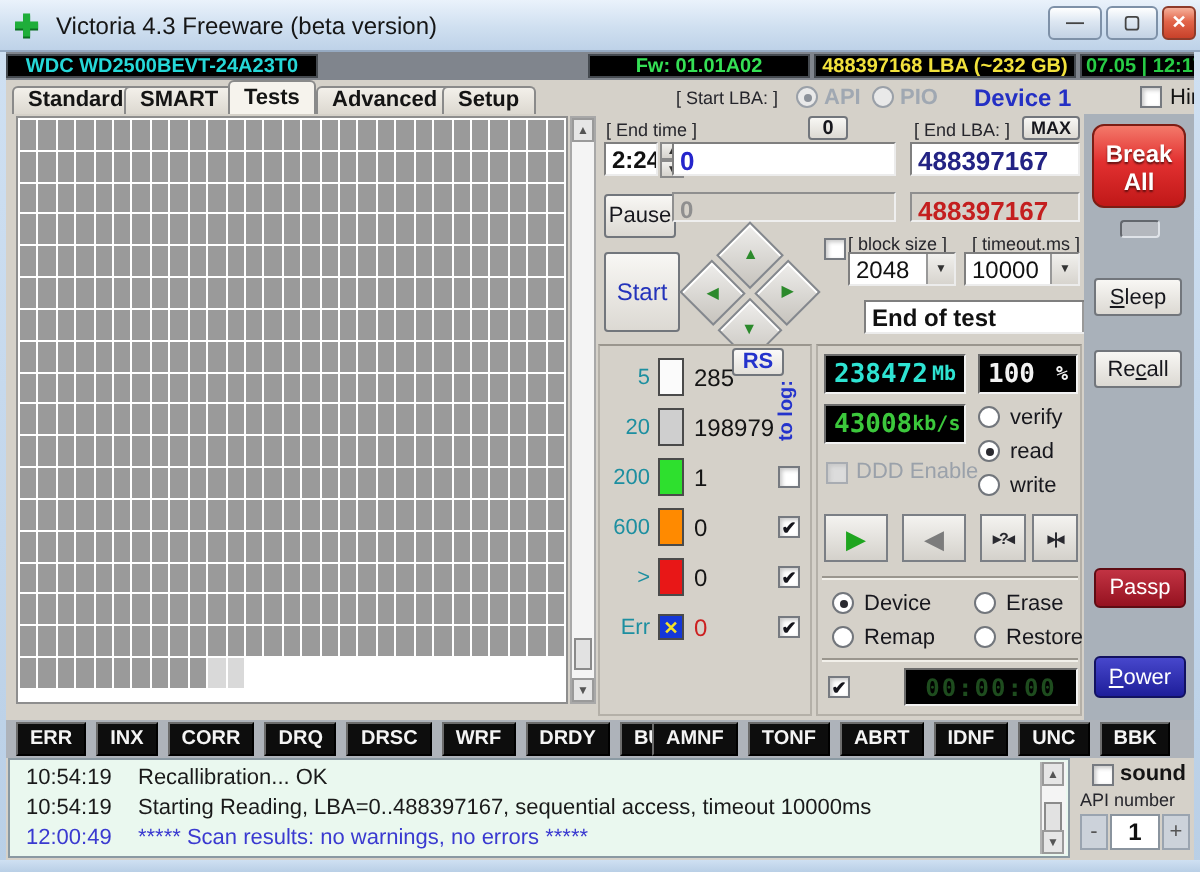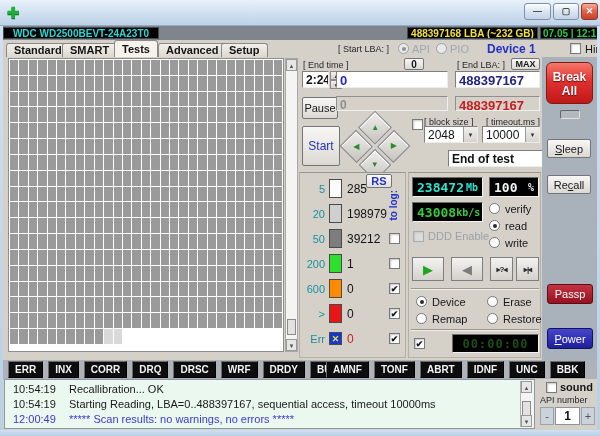--- a/index.html
+++ b/index.html
@@ -43,21 +43,21 @@
          border-bottom:none; border-radius:3px 3px 0 0; line-height:13px; }
   .tab.active { top:40px; height:17px; background:#f6f3ed; line-height:16px; z-index:2; }
   #tab-standard { left:6px; } #tab-smart { left:62px; } #tab-tests { left:114px; }
   #tab-advanced { left:158px; } #tab-setup { left:221px; }
   .radio { position:absolute; width:11px; height:11px; border-radius:50%; background:#fff;
            border:1px solid #72767c; }
   .radio.sel::after { content:""; position:absolute; left:3px; top:3px; width:4px; height:4px;
            border-radius:50%; background:#2a2a30; }
   .radio.gray { border-color:#9aa0a8; background:#e9e9e9; }
   .radio.gray.sel::after { background:#8c929a; }
-  .glabel { position:absolute; font-size:11px; color:#a0a8b2; font-weight:normal; }
+  .glabel { position:absolute; font-size:11px; color:#a0a8b2; font-weight:bold; }
   #lbl-device { position:absolute; left:487px; top:42px; font-size:12px; font-weight:bold; color:#2430c4; }
   #lbl-hints { position:absolute; left:585px; top:43px; font-size:11px; color:#141414; }
 
   .cb { position:absolute; width:11px; height:11px; background:#fff; border:1px solid #767a80;
         box-shadow:inset 1px 1px 2px #c6c6c6; font-size:9px; line-height:10px; text-align:center;
         color:#15151c; font-weight:bold; }
   .cb.gray { background:#dcdcdc; border-color:#a8acb2; }
 
   
   #grid-box { position:absolute; left:8px; top:58px; width:276px; height:294px; background:#fff;
@@ -90,21 +90,21 @@
   #btn-maxlba { left:511px; top:58px; width:29px; height:12px; font-size:9px; font-weight:bold; }
   #btn-pause { left:302px; top:97px; width:36px; height:22px; }
   #btn-start { left:302px; top:126px; width:38px; height:40px; color:#2433bb; font-size:12px; }
   .combo { position:absolute; background:#fff; border:1px solid; border-color:#7f7f7f #ececec #ececec #7f7f7f;
            display:flex; align-items:stretch; }
   .combo .val { flex:1; font-size:12px; padding:1px 0 0 3px; color:#111; white-space:nowrap; overflow:hidden; }
   .combo .drop { width:14px; background:linear-gradient(#f1f0ed,#d7d4ce); border-left:1px solid #999;
            font-size:6px; color:#333; display:flex; align-items:center; justify-content:center; }
   #combo-block { left:424px; top:126px; width:54px; height:17px; }
   #combo-timeout { left:482px; top:126px; width:58px; height:17px; }
-  #combo-end { left:448px; top:150px; width:124px; height:17px;justify-content:flex-end; }
+  #combo-end { left:432px; top:150px; width:124px; height:17px;justify-content:flex-end; }
   #combo-end .val { font-weight:bold; }
 
   
   #nav { position:absolute; left:350px; top:121px; width:50px; height:50px; transform:rotate(45deg);
          display:grid; grid-template-columns:1fr 1fr; grid-template-rows:1fr 1fr; gap:3px; }
   .navbtn { background:linear-gradient(135deg,#efeeec,#c7c4be); border:1px solid #84888e;
             box-shadow:inset 1px 1px 0 #fff; display:flex; align-items:center; justify-content:center; }
   .navbtn span { transform:rotate(-45deg); font-size:8px; color:#2c8a2c; }
 
   
@@ -191,27 +191,29 @@
              border:1px solid #8a949e; font-size:12px; font-weight:bold; color:#111; text-align:center;
              line-height:17px; }
 </style>
 </head>
 <body>
 
 <div class="win">
 
   <div class="tbar">
     <span class="logo">✚</span>
+    <span class="ttl">Victoria 4.3 Freeware (beta version)</span>
     <div class="capbtn" id="btn-min">—</div>
     <div class="capbtn" id="btn-max">▢</div>
     <div class="capbtn" id="btn-close">✕</div>
   </div>
 
   <div class="ibar"></div>
   <div class="seg" id="seg-model">WDC WD2500BEVT-24A23T0</div>
+  <div class="seg" id="seg-fw">Fw: 01.01A02</div>
   <div class="seg" id="seg-cap">488397168 LBA (~232 GB)</div>
   <div class="seg" id="seg-clock">07.05 | 12:17:3</div>
 
   <div class="tab" id="tab-standard">Standard</div>
   <div class="tab" id="tab-smart">SMART</div>
   <div class="tab active" id="tab-tests">Tests</div>
   <div class="tab" id="tab-advanced">Advanced</div>
   <div class="tab" id="tab-setup">Setup</div>
 
   <span class="radio gray sel" style="left:398px; top:43px;"></span>
@@ -810,26 +812,20 @@
   <div id="legend-rows">
       <div class="lrow">
         <span class="llabel">5</span>
         <span class="lswatch" style="background: rgb(251, 251, 251);"></span>
         <span class="lcount">285</span>
       </div>
       <div class="lrow">
         <span class="llabel">20</span>
         <span class="lswatch" style="background: rgb(207, 207, 207);"></span>
         <span class="lcount">198979</span>
-      </div>
-      <div class="lrow">
-        <span class="llabel">50</span>
-        <span class="lswatch" style="background: rgb(125, 125, 125);"></span>
-        <span class="lcount">39212</span>
-        <span class="cb lcb"></span>
       </div>
       <div class="lrow">
         <span class="llabel">200</span>
         <span class="lswatch" style="background: rgb(46, 224, 46);"></span>
         <span class="lcount">1</span>
         <span class="cb lcb"></span>
       </div>
       <div class="lrow">
         <span class="llabel">600</span>
         <span class="lswatch" style="background: rgb(255, 138, 0);"></span>

